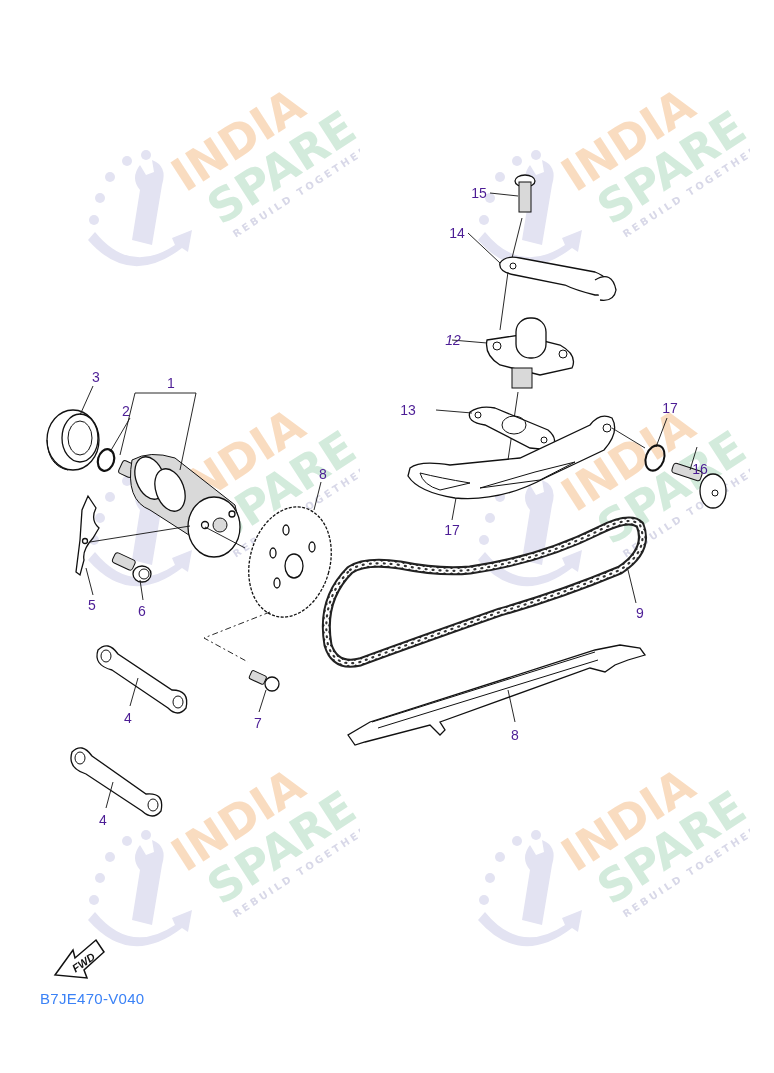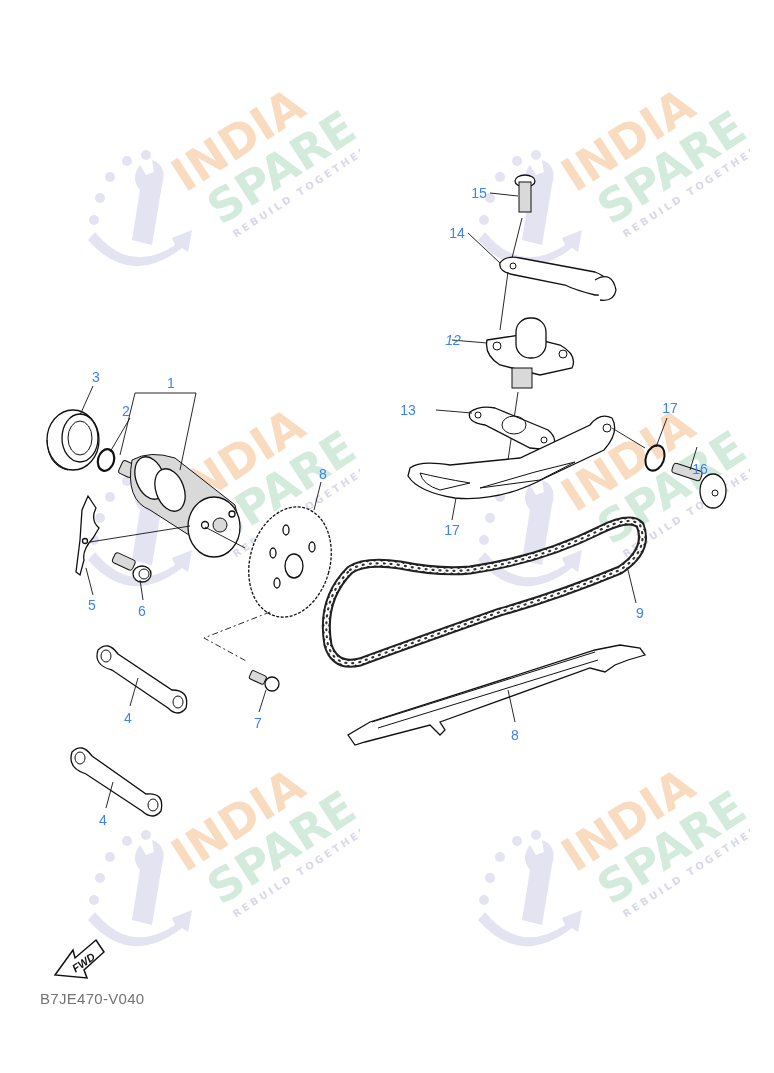--- a/index.html
+++ b/index.html
@@ -5,22 +5,22 @@
   html, body { margin: 0; padding: 0; background: #ffffff; }
   body { width: 774px; height: 1073px; position: relative; overflow: hidden;
          font-family: "Liberation Sans", sans-serif; }
   #canvas { position: absolute; left: 0; top: 0; width: 774px; height: 1073px; }
   .wm-layer { position: absolute; left: 0; top: 0; width: 774px; height: 1073px; pointer-events: none; }
   .wm { position: absolute; width: 280px; height: 220px; }
   .wm svg { width: 100%; height: 100%; }
   .wm-india { font-family: "DejaVu Sans", sans-serif; font-weight: bold; font-size: 46px; fill: #f9dcc0; }
   .wm-spare { font-family: "DejaVu Sans", sans-serif; font-weight: bold; font-size: 46px; fill: #d3ebdc; }
   .wm-tag { font-family: "DejaVu Sans", sans-serif; font-weight: bold; font-size: 10px; fill: #d8d8e8; letter-spacing: 3px; }
-  .callout { position: absolute; font-size: 14px; color: #3b82f6; line-height: 14px; transform: translate(-50%, -50%); white-space: nowrap; }
-  .diagram-code { position: absolute; left: 40px; top: 990px; font-size: 15px; color: #737373; letter-spacing: 0.3px; }
+  .callout { position: absolute; font-size: 14px; color: #4c1d95; line-height: 14px; transform: translate(-50%, -50%); white-space: nowrap; }
+  .diagram-code { position: absolute; left: 40px; top: 990px; font-size: 15px; color: #3b82f6; letter-spacing: 0.3px; }
   svg .part { fill: #ffffff; stroke: #111; stroke-width: 1.3; }
   svg .thin { fill: none; stroke: #111; stroke-width: 1; }
   svg .leader { fill: none; stroke: #111; stroke-width: 0.9; }
   svg .dash { fill: none; stroke: #111; stroke-width: 0.9; stroke-dasharray: 6 3 2 3; }
   svg .grey { fill: #d9d9d9; stroke: #111; stroke-width: 1; }
   svg .chain { fill: none; stroke: #222; stroke-width: 9; stroke-linecap: round; stroke-linejoin: round; }
   svg .chain-inner { fill: none; stroke: #ffffff; stroke-width: 5; stroke-dasharray: 3 4; stroke-linecap: round; }
   svg .chain-dots { fill: none; stroke: #333; stroke-width: 2.2; stroke-dasharray: 1 6; stroke-linecap: round; }
 </style>
 </head>

